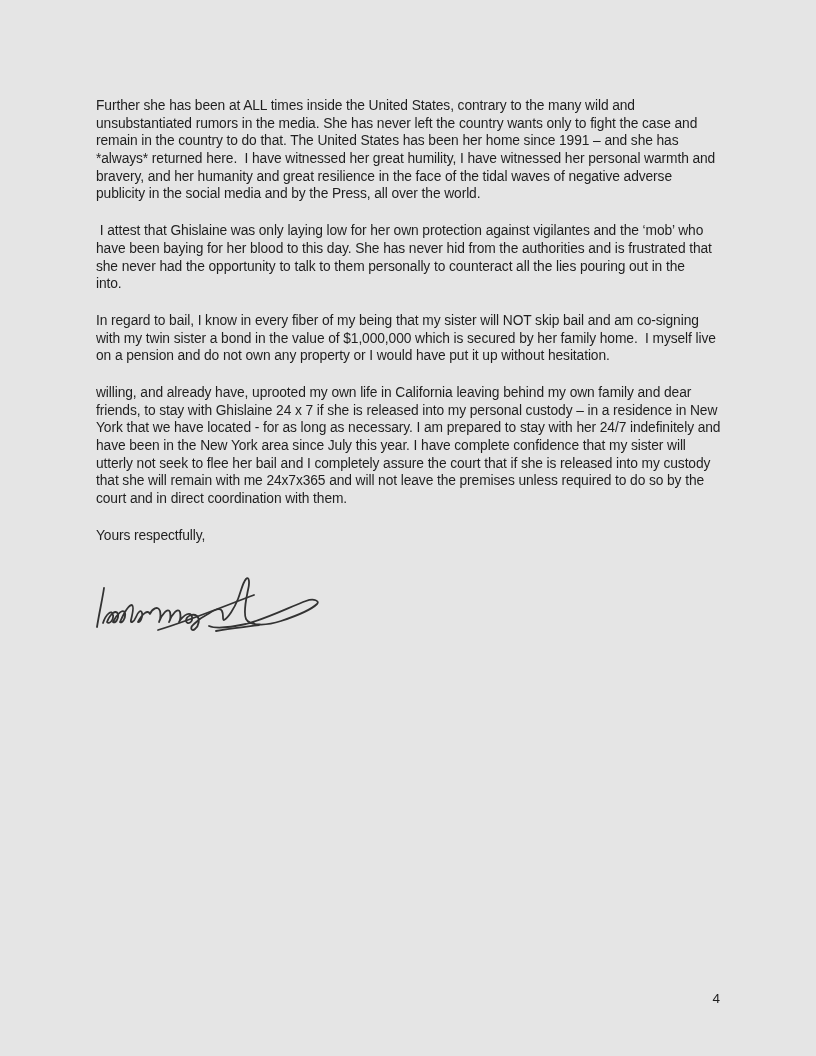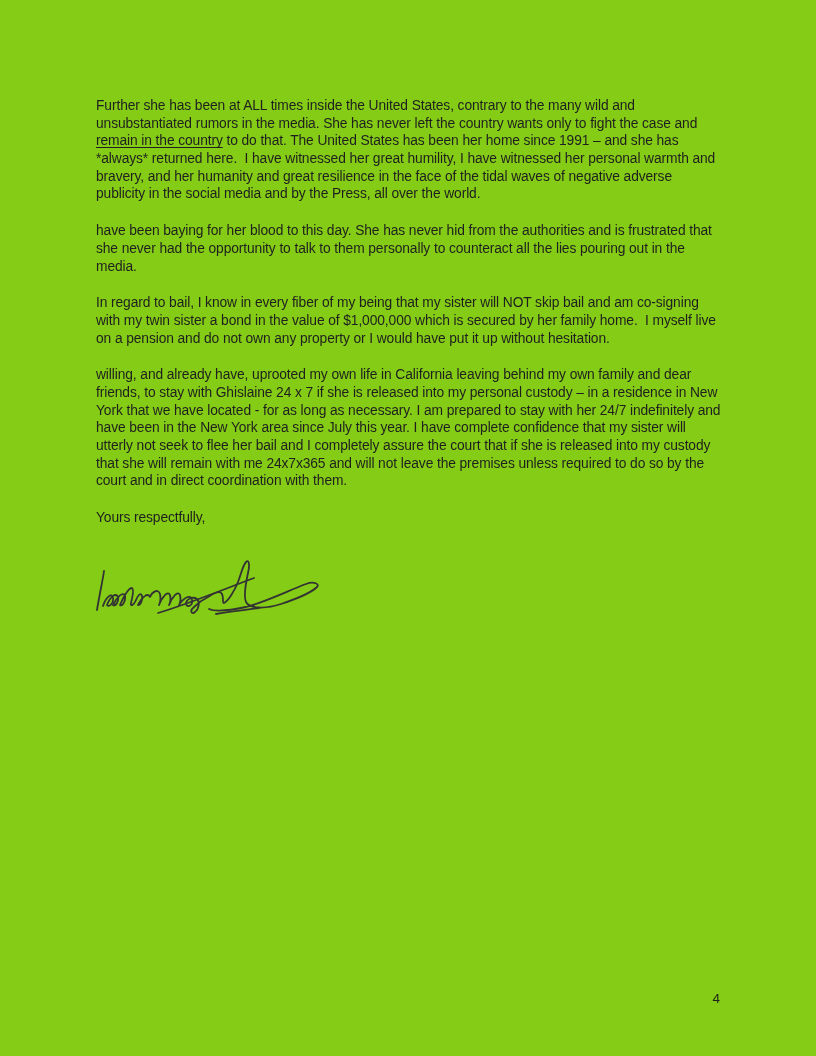--- a/index.html
+++ b/index.html
@@ -4,21 +4,21 @@
 <style>
   html, body {
     margin: 0;
     padding: 0;
     background: #ffffff;
   }
   .sheet {
     position: relative;
     width: 816px;
     height: 1056px;
-    background: #84cc16;
+    background: #e5e5e5;
     overflow: hidden;
     font-family: "Liberation Sans", "DejaVu Sans", sans-serif;
     color: #1f1f1f;
   }
   .letter-body {
     position: absolute;
     left: 96px;
     top: 97px;
     width: 640px;
   }
@@ -26,21 +26,20 @@
     margin: 0 0 19px 0;
   }
   .line {
     white-space: pre;
     font-size: 13.8px;
     letter-spacing: -0.1px;
     line-height: 17.7px;
     height: 17.7px;
   }
   .line .u {
-    text-decoration: underline;
     text-underline-offset: 2px;
   }
   .closing {
     white-space: pre;
     font-size: 13.8px;
     letter-spacing: -0.1px;
     line-height: 17.7px;
     height: 17.7px;
   }
   .signature {
@@ -69,23 +68,24 @@
   <div class="letter-body">
       <div class="paragraph">
         <div class="line"><span>Further she has been at ALL times inside the United States, contrary to the many wild and</span></div>
         <div class="line"><span>unsubstantiated rumors in the media. She has never left the country wants only to fight the case and</span></div>
         <div class="line"><span class="u">remain in the country</span><span> to do that. The United States has been her home since 1991 – and she has</span></div>
         <div class="line"><span>*always* returned here.  I have witnessed her great humility, I have witnessed her personal warmth and</span></div>
         <div class="line"><span>bravery, and her humanity and great resilience in the face of the tidal waves of negative adverse</span></div>
         <div class="line"><span>publicity in the social media and by the Press, all over the world.</span></div>
       </div>
       <div class="paragraph">
+        <div class="line"><span> I attest that Ghislaine was only laying low for her own protection against vigilantes and the ‘mob’ who</span></div>
         <div class="line"><span>have been baying for her blood to this day. She has never hid from the authorities and is frustrated that</span></div>
         <div class="line"><span>she never had the opportunity to talk to them personally to counteract all the lies pouring out in the</span></div>
-        <div class="line"><span>media.</span></div>
+        <div class="line"><span>into.</span></div>
       </div>
       <div class="paragraph">
         <div class="line"><span>In regard to bail, I know in every fiber of my being that my sister will NOT skip bail and am co-signing</span></div>
         <div class="line"><span>with my twin sister a bond in the value of $1,000,000 which is secured by her family home.  I myself live</span></div>
         <div class="line"><span>on a pension and do not own any property or I would have put it up without hesitation.</span></div>
       </div>
       <div class="paragraph">
         <div class="line"><span>willing, and already have, uprooted my own life in California leaving behind my own family and dear</span></div>
         <div class="line"><span>friends, to stay with Ghislaine 24 x 7 if she is released into my personal custody – in a residence in New</span></div>
         <div class="line"><span>York that we have located - for as long as necessary. I am prepared to stay with her 24/7 indefinitely and</span></div>

